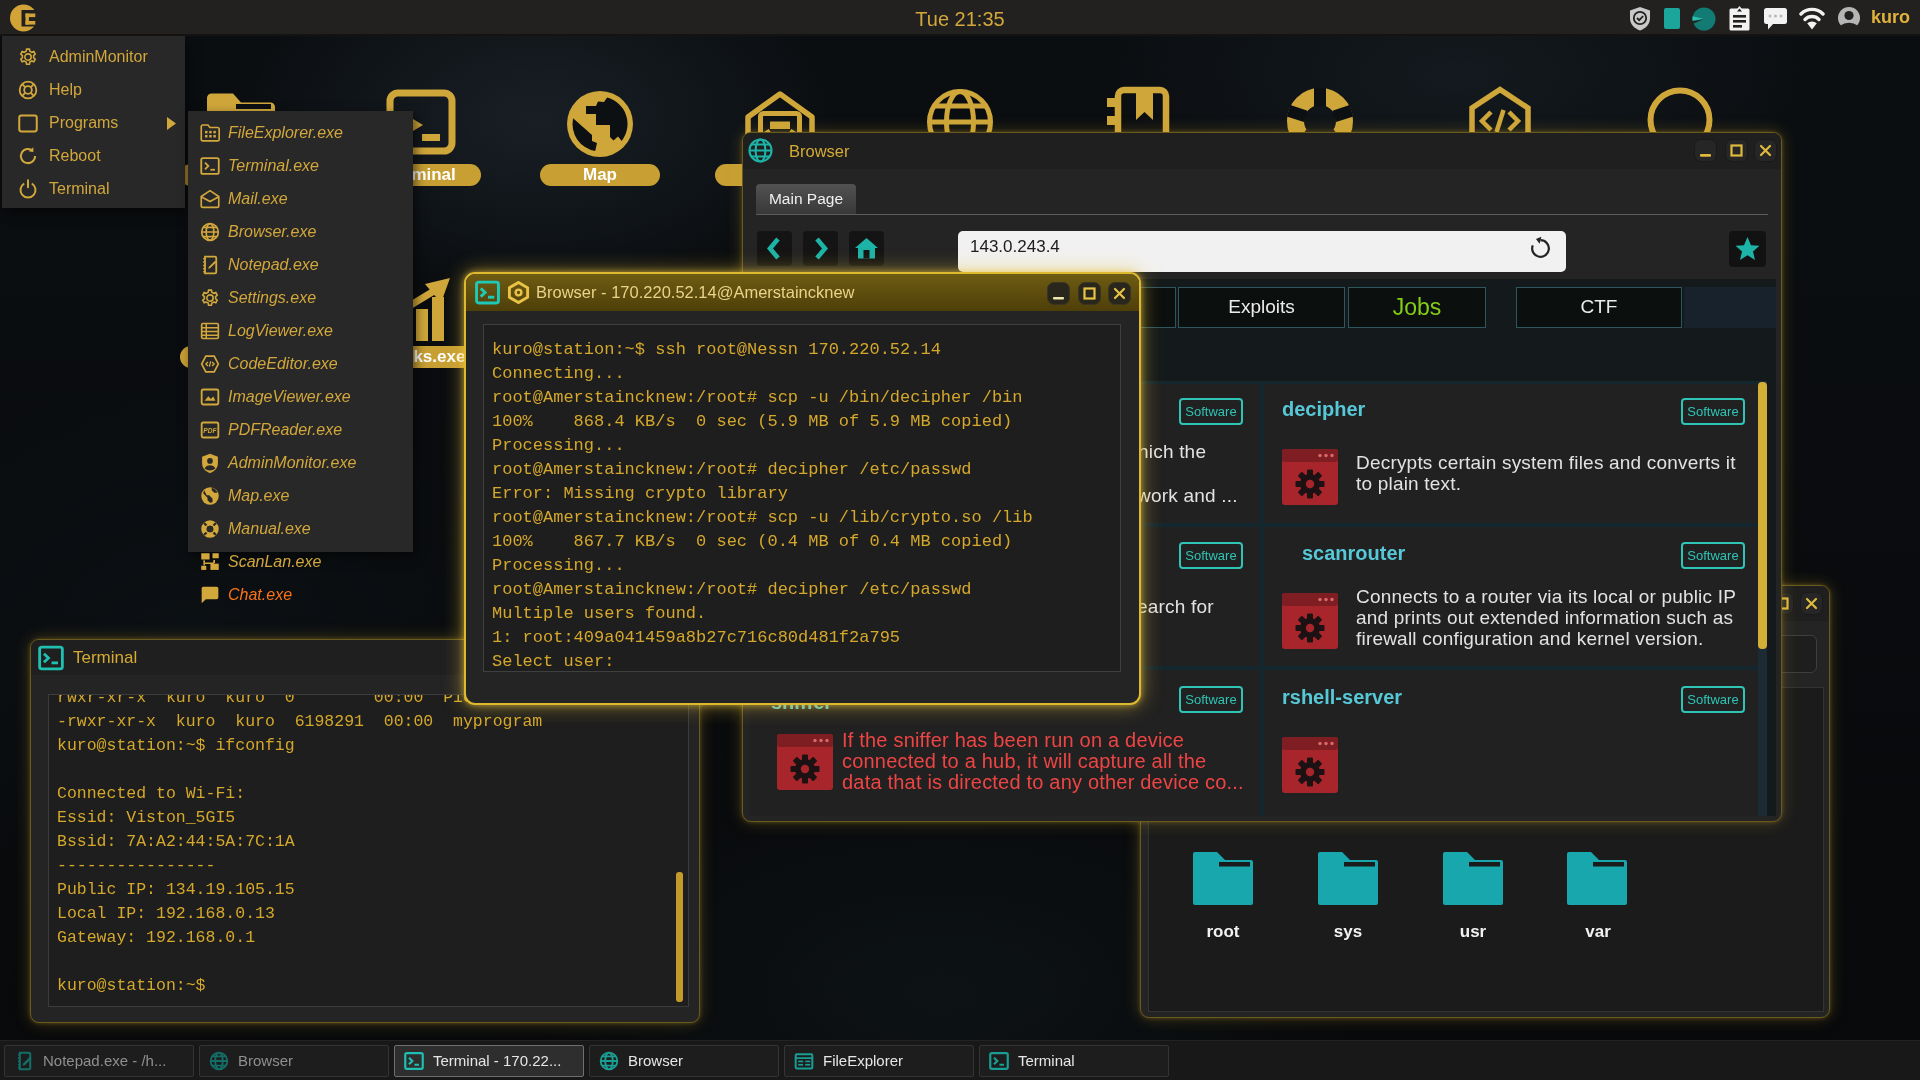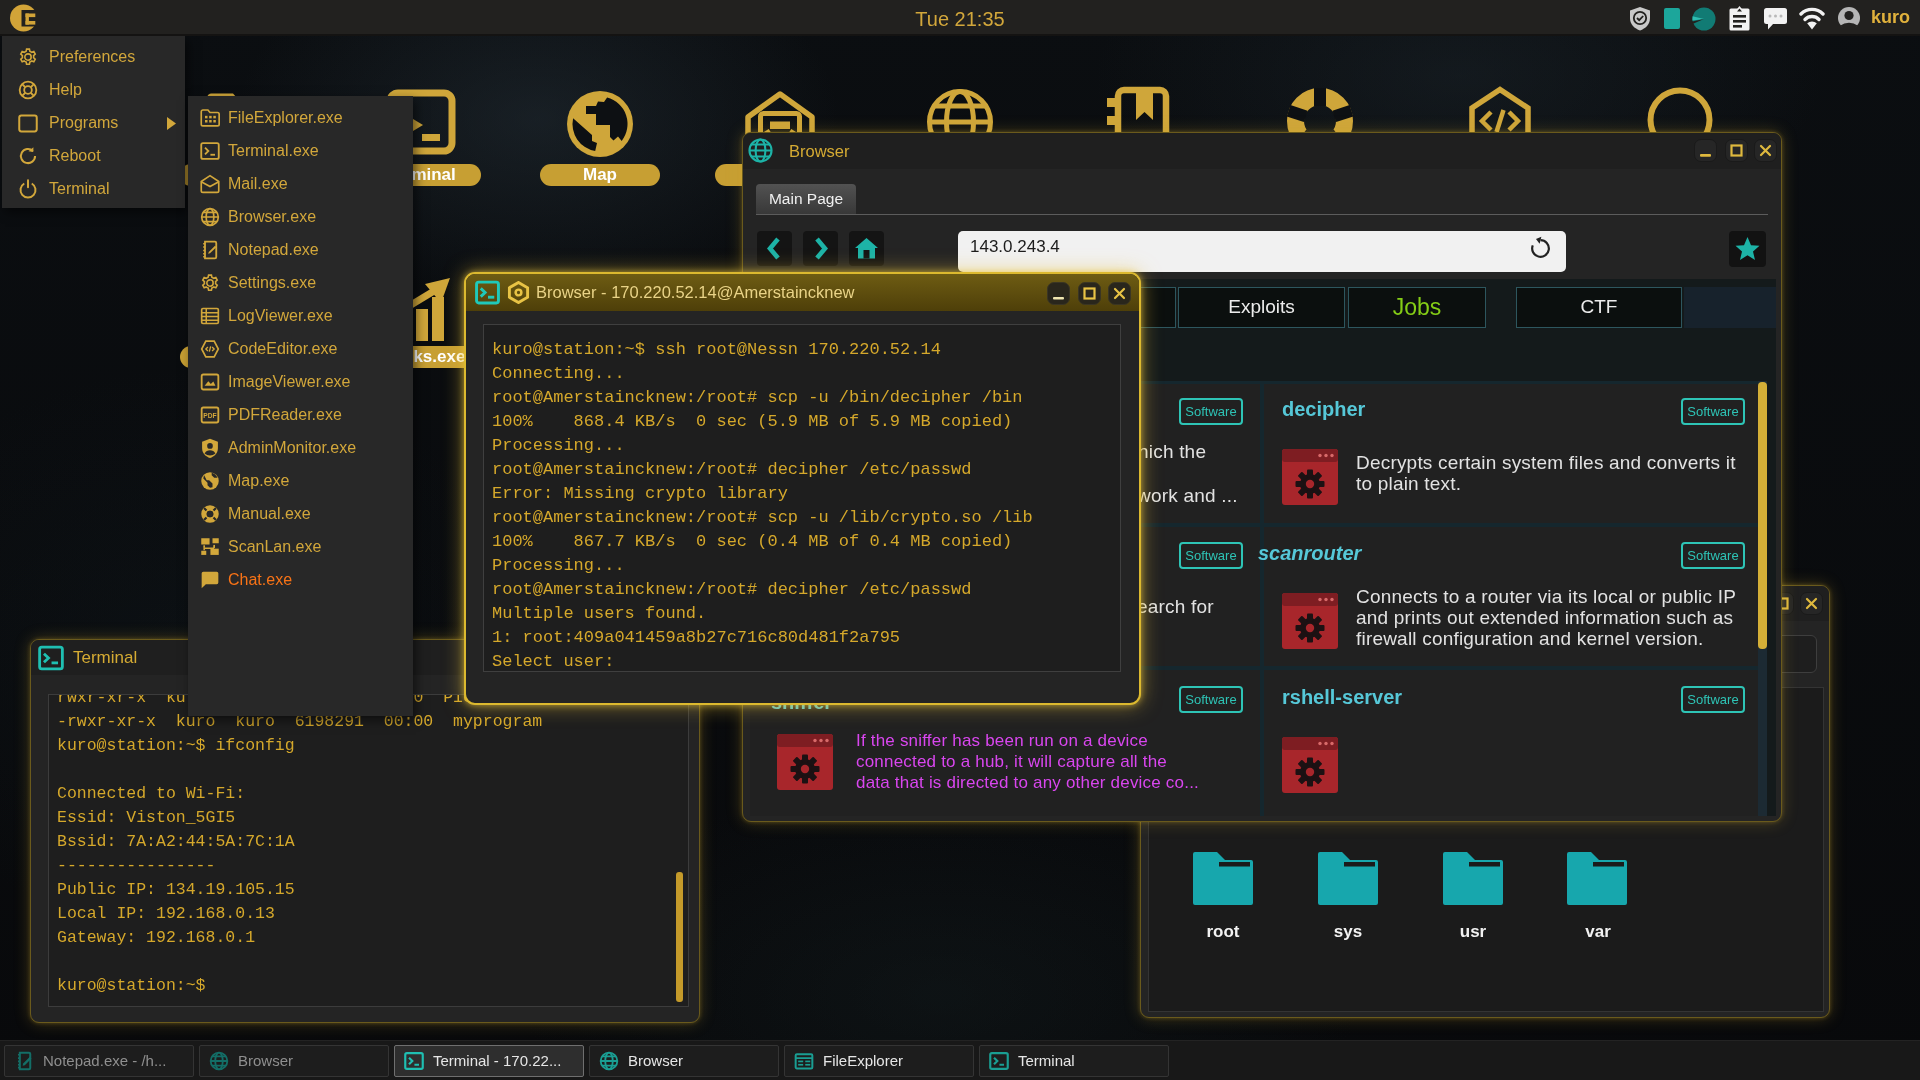--- a/index.html
+++ b/index.html
@@ -269,21 +269,21 @@
               <rect x="-3" y="6.5" width="6" height="8" rx="1"></rect>
               <rect x="-14.5" y="-3" width="8" height="6" rx="1"></rect>
               <rect x="6.5" y="-3" width="8" height="6" rx="1"></rect>
             </g>
           </g>
         </g>
       <circle cx="28" cy="35" r="4.2" fill="#a8262b"></circle>
     </svg>
     <div class="abs" style="left:606px; top:173px; width:440px; color:#e2e2e2; font-size:19px; letter-spacing:0.2px; line-height:21px;">Decrypts certain system files and converts it<br>to plain text.</div>
 
-    <div class="abs" style="left:508px; top:263px; color:#56c8d8; font-size:20px; font-weight:bold;font-style:italic;">scanrouter</div>
+    <div class="abs" style="left:552px; top:263px; color:#56c8d8; font-size:20px; font-weight:bold;">scanrouter</div>
     <div class="abs" style="left:931px; top:263px; width:64px; height:27px; border:2px solid #2ec4b6; border-radius:4px; color:#2ec4b6; font-size:13px; text-align:center; line-height:24px;">Software</div>
     <svg class="abs" style="left:532px; top:314px;" width="56" height="56" viewBox="0 0 56 56">
       <rect x="0" y="0" width="56" height="56" rx="3" fill="#a8262b"></rect>
       <rect x="0" y="0" width="56" height="13" rx="3" fill="#7e1d22"></rect>
       <circle cx="38" cy="6.5" r="1.7" fill="#d86a6a"></circle>
         <circle cx="44" cy="6.5" r="1.7" fill="#d86a6a"></circle>
         <circle cx="50" cy="6.5" r="1.7" fill="#d86a6a"></circle>
       <g fill="#1c1113">
           <circle cx="28" cy="35" r="10"></circle>
           <g transform="translate(28,35)">
@@ -352,21 +352,21 @@
             <g transform="rotate(45)">
               <rect x="-3" y="-14.5" width="6" height="8" rx="1"></rect>
               <rect x="-3" y="6.5" width="6" height="8" rx="1"></rect>
               <rect x="-14.5" y="-3" width="8" height="6" rx="1"></rect>
               <rect x="6.5" y="-3" width="8" height="6" rx="1"></rect>
             </g>
           </g>
         </g>
       <circle cx="28" cy="35" r="4.2" fill="#a8262b"></circle>
     </svg>
-    <div class="abs" style="left:106px; top:451px; width:420px; color:#d946ef; font-size:17px; letter-spacing:0.2px; line-height:21px;">If the sniffer has been run on a device<br>connected to a hub, it will capture all the<br>data that is directed to any other device co...</div>
+    <div class="abs" style="left:92px; top:451px; width:420px; color:#ef4444; font-size:20px; letter-spacing:0.2px; line-height:21px;">If the sniffer has been run on a device<br>connected to a hub, it will capture all the<br>data that is directed to any other device co...</div>
   </div>
 </div>
 <div id="term2" class="win" style="left:30px; top:639px; width:670px; height:384px; z-index:30;">
   <div class="titlebar">
     <svg class="abs" style="left:7px; top:5px;" width="26" height="26" viewBox="0 0 24 24">
         <rect x="1.5" y="2" width="21" height="20" rx="2" fill="none" stroke="#1fbfb2" stroke-width="2.6"></rect>
         <path d="M5.5 8 l4.2 4 l-4.2 4" fill="none" stroke="#1fbfb2" stroke-width="2.6"></path>
         <path d="M12.5 16.5 h6" stroke="#1fbfb2" stroke-width="2.6"></path>
       </svg>
     <div class="abs" style="left:42px; top:8px; color:#d5ab33; font-size:17px;">Terminal</div>
@@ -432,21 +432,21 @@
 Multiple users found.
 1: root:409a041459a8b27c716c80d481f2a795
 Select user:</pre>
   </div>
 </div>
 
 <div id="startmenu" class="abs" style="z-index:50; left:2px; top:36px; width:183px; height:172px; background:#282828; box-shadow:3px 4px 10px rgba(0,0,0,.55);">
   <svg class="abs" style="left:16px; top:11px;" width="20" height="20" viewBox="0 0 24 24">
       <path d="M12 8.2 a3.8 3.8 0 1 0 0 7.6 a3.8 3.8 0 0 0 0 -7.6 M10.3 2.5 h3.4 l.5 2.6 a7.6 7.6 0 0 1 2.3 1.3 l2.5 -.9 l1.7 3 l-2 1.8 a7.6 7.6 0 0 1 0 2.6 l2 1.8 l-1.7 3 l-2.5 -.9 a7.6 7.6 0 0 1 -2.3 1.3 l-.5 2.6 h-3.4 l-.5 -2.6 a7.6 7.6 0 0 1 -2.3 -1.3 l-2.5 .9 l-1.7 -3 l2 -1.8 a7.6 7.6 0 0 1 0 -2.6 l-2 -1.8 l1.7 -3 l2.5 .9 a7.6 7.6 0 0 1 2.3 -1.3 z" fill="none" stroke="#d2a73b" stroke-width="1.9"></path>
     </svg>
-  <div class="abs" style="left:47px; top:12px; color:#d2a73b; font-size:16px;">Preferences</div>
+  <div class="abs" style="left:47px; top:12px; color:#d2a73b; font-size:16px;">AdminMonitor</div>
   <svg class="abs" style="left:16px; top:44px;" width="20" height="20" viewBox="0 0 24 24">
       <circle cx="12" cy="12" r="10" fill="none" stroke="#d2a73b" stroke-width="2.2"></circle>
       <circle cx="12" cy="12" r="4.6" fill="none" stroke="#d2a73b" stroke-width="2.2"></circle>
       <path d="M8.7 8.7 L5 5 M15.3 8.7 L19 5 M15.3 15.3 L19 19 M8.7 15.3 L5 19" stroke="#d2a73b" stroke-width="2.2"></path>
     </svg>
   <div class="abs" style="left:47px; top:45px; color:#d2a73b; font-size:16px;">Help</div>
   <svg class="abs" style="left:16px; top:78px;" width="20" height="19" viewBox="0 0 24 22">
       <rect x="1.5" y="1.5" width="21" height="19" rx="2.5" fill="none" stroke="#d2a73b" stroke-width="2.4"></rect>
     </svg>
   <div class="abs" style="left:47px; top:78px; color:#d2a73b; font-size:16px;">Programs</div>
@@ -458,21 +458,21 @@
       <path d="M18.5 1.5 L18.3 7.3 L12.6 6.2 Z" fill="#d2a73b"></path>
     </svg>
   <div class="abs" style="left:47px; top:111px; color:#d2a73b; font-size:16px;">Reboot</div>
   <svg class="abs" style="left:16px; top:143px;" width="20" height="20" viewBox="0 0 24 24">
       <path d="M7.5 5.4 a9 9 0 1 0 9 0" fill="none" stroke="#d2a73b" stroke-width="2.4"></path>
       <path d="M12 1.5 V10" stroke="#d2a73b" stroke-width="2.4" stroke-linecap="round"></path>
     </svg>
   <div class="abs" style="left:47px; top:144px; color:#d2a73b; font-size:16px;">Terminal</div>
 </div>
 
-<div id="submenu" class="abs" style="z-index:50; left:188px; top:96px; width:225px; height:620px; background:#282828; box-shadow:3px 4px 10px rgba(0,0,0,.55);">
+<div id="submenu" class="abs" style="z-index:50; left:188px; top:111px; width:225px; height:441px; background:#282828; box-shadow:3px 4px 10px rgba(0,0,0,.55);font-style:italic;">
   <svg class="abs" style="left:12px; top:12px;" width="20" height="19" viewBox="0 0 24 22">
       <path d="M1.5 4 a2 2 0 0 1 2 -2 h6 l2.5 3 h9 a2 2 0 0 1 2 2 v12 a2 2 0 0 1 -2 2 h-17.5 a2 2 0 0 1 -2 -2 z" fill="none" stroke="#d2a73b" stroke-width="2"></path>
       <rect x="6" y="9" width="3" height="3" fill="#d2a73b"></rect>
       <rect x="11" y="9" width="3" height="3" fill="#d2a73b"></rect>
       <rect x="16" y="9" width="3" height="3" fill="#d2a73b"></rect>
       <rect x="6" y="14" width="3" height="3" fill="#d2a73b"></rect>
       <rect x="11" y="14" width="3" height="3" fill="#d2a73b"></rect>
       <rect x="16" y="14" width="3" height="3" fill="#d2a73b"></rect>
     </svg>
   <div class="abs" style="left:40px; top:13px; color:#d2a73b; font-size:16px;">FileExplorer.exe</div>

